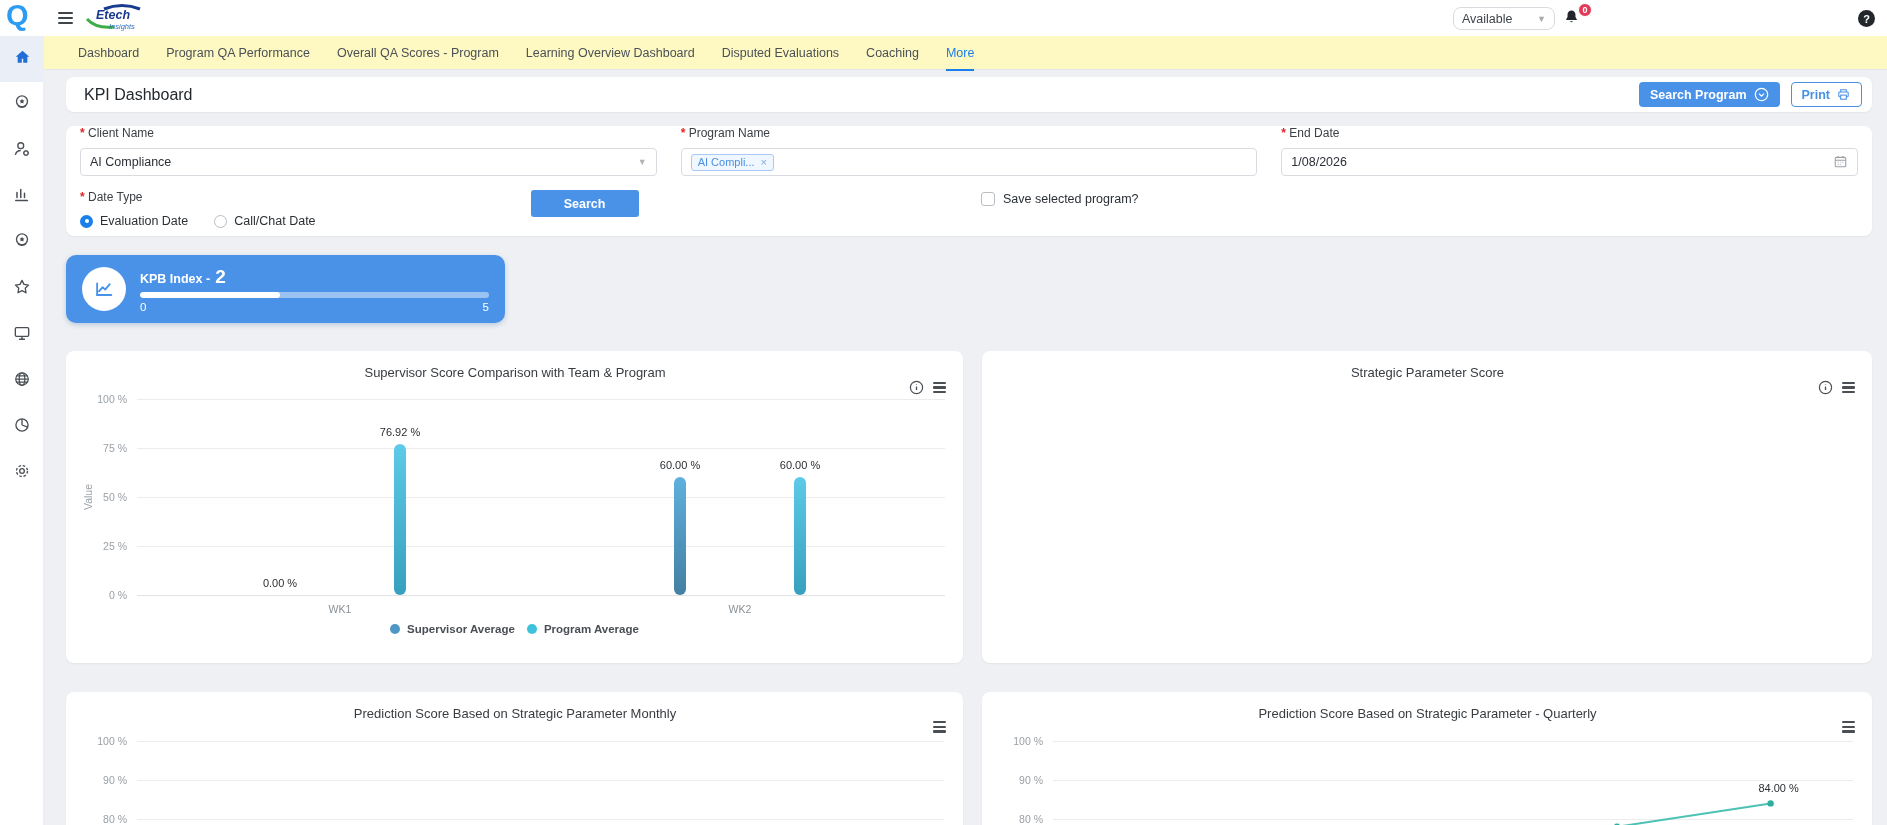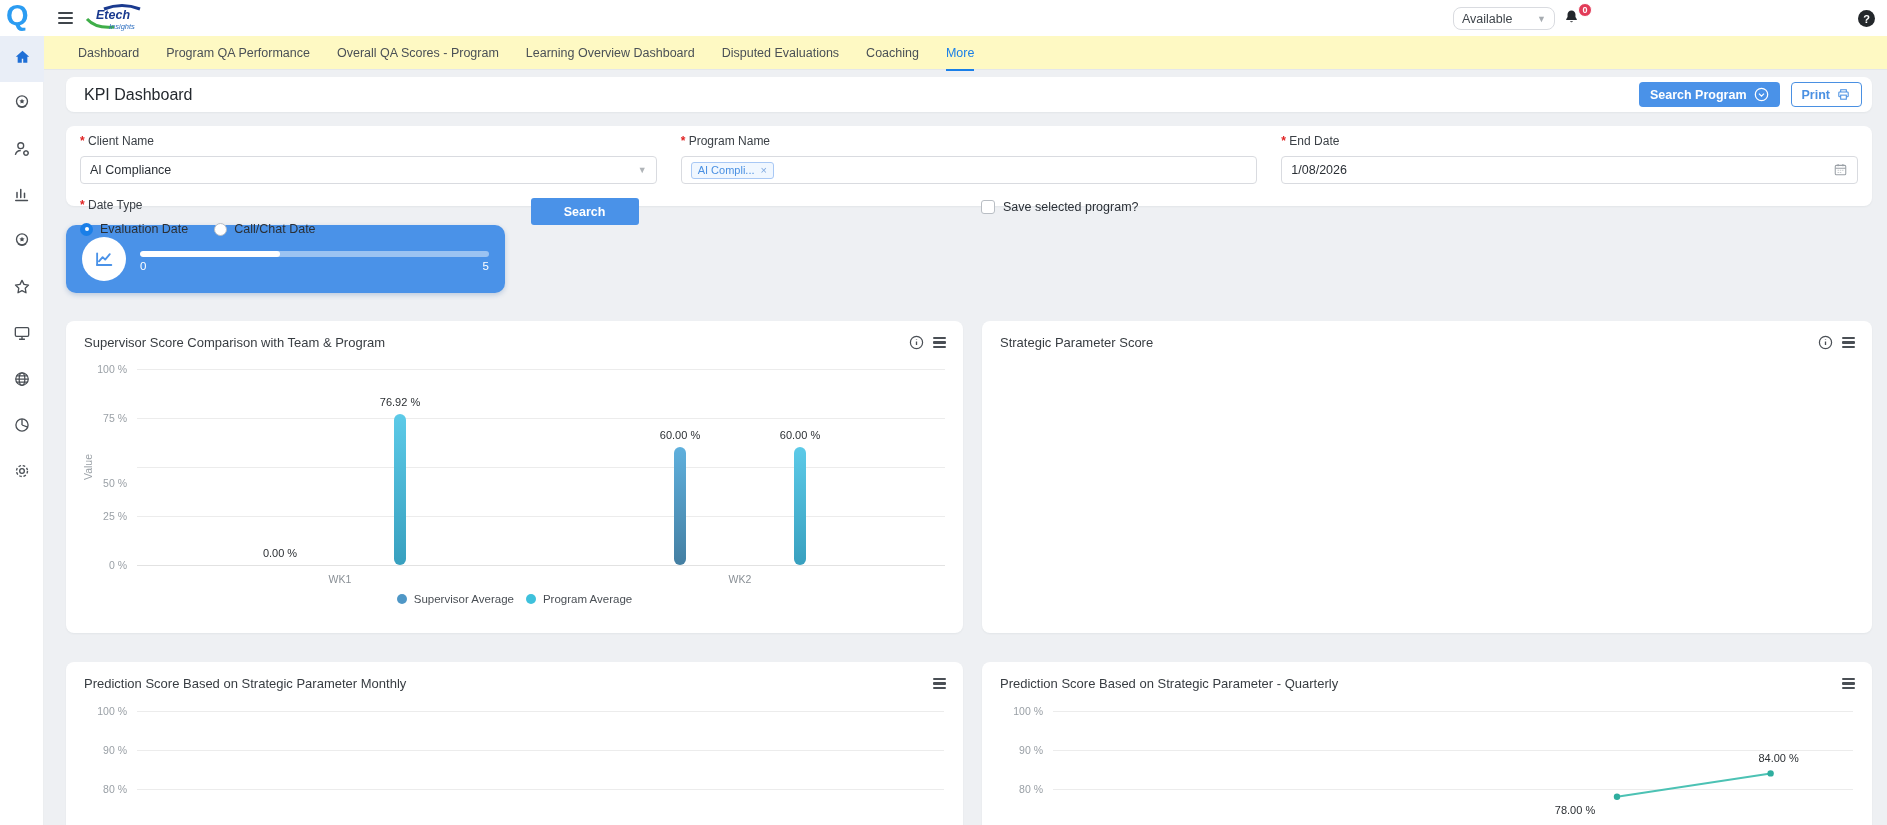--- a/index.html
+++ b/index.html
@@ -21,21 +21,21 @@
   .sidebar { position:absolute; left:0; top:36px; bottom:0; width:44px; background:#fff; border-right:1px solid #eceef0; z-index:3; }
   .side-item { width:44px; height:46px; display:flex; align-items:center; justify-content:center; cursor:pointer; }
   .side-item.active { background:#e9eef7; }
   .main { position:absolute; left:44px; top:70px; right:0; bottom:0; background:#eef0f3; overflow:hidden; padding:7px 15px 0 22px; }
   .card { background:#fff; border-radius:8px; box-shadow:0 1px 2px rgba(20,30,40,.05); }
   .title-card { width:1806px; height:35px; display:flex; align-items:center; padding:0 10px 0 18px; }
   .page-title { font-size:16px; font-weight:500; color:#24292e; }
   .title-actions { margin-left:auto; display:flex; gap:11px; align-items:center; }
   .btn-primary { background:#4a92e8; color:#fff; border:none; border-radius:4px; height:25px; padding:0 11px; font-size:12.5px; font-weight:600; display:flex; align-items:center; gap:7px; cursor:pointer; font-family:inherit; }
   .btn-outline { background:#fff; color:#4a90e2; border:1px solid #4a90e2; border-radius:4px; height:25px; padding:0 10px; font-size:12.5px; font-weight:600; display:flex; align-items:center; gap:6px; cursor:pointer; font-family:inherit; }
-  .filter-card { width:1806px; height:80px; margin-top:14px; padding:8px 14px; }
+  .filter-card { width:1806px; height:110px; margin-top:14px; padding:0 14px; }
   .filter-row { display:flex; gap:24px; }
   .filter-col { flex:1; }
   .f-label { font-size:12px; color:#3b4046; font-weight:500; margin-bottom:8px; }
   .req::before { content:"* "; color:#e02424; font-weight:700; }
   .f-input { height:28px; border:1px solid #d9dbe0; border-radius:4px; background:#fff; display:flex; align-items:center; padding:0 9px; font-size:12.5px; color:#2b3036; cursor:pointer; }
   .f-input .caret { margin-left:auto; color:#b0b4b8; font-size:9px; }
   .chip { background:#f0f7ff; border:1px solid #a8c8f5; color:#4a90e2; font-size:11px; border-radius:3px; padding:1.5px 6px; display:flex; align-items:center; gap:6px; }
   .chip .x { cursor:pointer; font-size:11px; color:#7fa9e0; }
   .row2 { margin-top:14px; align-items:flex-start; }
   .radio-row { display:flex; gap:26px; margin-top:10px; }
@@ -50,34 +50,34 @@
   .kpb-icon { width:44px; height:44px; border-radius:50%; background:#fff; display:flex; align-items:center; justify-content:center; flex:none; }
   .kpb-body { flex:1; margin-left:14px; }
   .kpb-title-row { display:flex; align-items:baseline; gap:5px; color:#fff; }
   .kpb-prefix { font-size:12.5px; font-weight:700; }
   .kpb-value { font-size:19px; font-weight:700; }
   .kpb-track { margin-top:4px; height:6px; border-radius:3px; background:rgba(255,255,255,.45); overflow:hidden; }
   .kpb-fill { height:100%; background:#fff; border-radius:3px; }
   .kpb-scale { display:flex; justify-content:space-between; color:#fff; font-size:11.5px; margin-top:3px; }
   .charts-row { display:flex; gap:19px; margin-top:28px; }
   .chart-card { position:relative; }
-  .chart-header { display:flex; align-items:center; padding:14px 17px 0 18px; }
+  .chart-header { display:flex; align-items:center; padding:14px 17px 0 18px;flex-direction:column; }
   .chart-title { font-size:13px; color:#383d42; }
   .chart-actions { margin-left:auto; display:flex; gap:9px; align-items:center; }
   .ic-btn { cursor:pointer; display:flex; align-items:center; }
   .menu-icon { display:flex; flex-direction:column; gap:2.5px; cursor:pointer; }
   .menu-icon span { width:13px; height:2.2px; background:#4a4f55; border-radius:1px; }
   .ytick { position:absolute; font-size:10.5px; color:#9aa0a6; width:50px; text-align:right; }
   .gridline { position:absolute; height:1px; background:#ececec; }
   .gridline.zero { background:#e2e2e2; }
   .ylab { position:absolute; font-size:10.5px; color:#9aa0a6; transform:rotate(-90deg); transform-origin:center; }
   .xcat { position:absolute; font-size:10.5px; color:#8a9096; transform:translateX(-50%); }
   .bar { position:absolute; border-radius:6px; }
   .bar-label { position:absolute; font-size:11px; font-weight:500; color:#2b2f33; transform:translateX(-50%); white-space:nowrap; }
-  .legend { position:absolute; left:0; right:0; display:flex; justify-content:center; gap:12px; }
+  .legend { position:absolute; left:0; right:0; display:flex; justify-content:center; gap:12px;font-weight:bold; }
   .legend-item { display:flex; align-items:center; gap:7px; font-size:11.5px; color:#4a4f55; }
   .legend-dot { width:10px; height:10px; border-radius:50%; }
   .no-data { position:absolute; left:0; right:0; top:155px; text-align:center; font-size:13.5px; font-weight:700; color:#1d2125; }
   .pt-label { position:absolute; font-size:11px; font-weight:500; color:#2b2f33; transform:translate(-50%,-50%); white-space:nowrap; }
 </style>
 </head>
 <body>
 
 <div class="topbar">
   <div class="q-logo">Q</div>
@@ -268,20 +268,24 @@
 
   <div class="kpb-card">
     <div class="kpb-icon">
       <svg width="22" height="22" viewBox="0 0 24 24">
         <path d="M4.5 6v12.5" stroke="#4a92e8" stroke-width="2" fill="none" stroke-linecap="round"></path>
         <path d="M4.5 18.5H20" stroke="#4a92e8" stroke-width="2" fill="none" stroke-linecap="round"></path>
         <path d="M6.5 14.5l4-4.5 2.8 2.7 5-6" stroke="#4a92e8" stroke-width="2" fill="none" stroke-linecap="round" stroke-linejoin="round"></path>
       </svg>
     </div>
     <div class="kpb-body">
+      <div class="kpb-title-row">
+        <span class="kpb-prefix">KPB Index -</span>
+        <span class="kpb-value">2</span>
+      </div>
       <div class="kpb-track">
         <div class="kpb-fill" id="kpb-fill" style="width: 40%;"></div>
       </div>
       <div class="kpb-scale">
         <span>0</span>
         <span>5</span>
       </div>
     </div>
   </div>
 
@@ -302,21 +306,21 @@
               <span></span>
             </div>
           </div>
       </div>
       <div id="chart-0"></div>
     <div class="gridline zero" style="left: 71px; width: 808px; top: 244px;"></div>
         <div class="ytick" style="left: 11px; top: 238px;">0 %</div>
         <div class="gridline" style="left: 71px; width: 808px; top: 195px;"></div>
         <div class="ytick" style="left: 11px; top: 189px;">25 %</div>
         <div class="gridline" style="left: 71px; width: 808px; top: 146px;"></div>
-        <div class="ytick" style="left: 11px; top: 140px; margin-top: 16px;">50 %</div>
+        <div class="ytick" style="left: 11px; top: 140px;">50 %</div>
         <div class="gridline" style="left: 71px; width: 808px; top: 97px;"></div>
         <div class="ytick" style="left: 11px; top: 91px;">75 %</div>
         <div class="gridline" style="left: 71px; width: 808px; top: 48px;"></div>
         <div class="ytick" style="left: 11px; top: 42px;">100 %</div>
         <div class="ylab" style="left: 2px; top: 140px; width: 40px; text-align: center;">Value</div>
         <div class="xcat" style="left: 274px; top: 252px;">WK1</div>
         <div class="xcat" style="left: 674px; top: 252px;">WK2</div>
         <div class="bar-label" style="left: 214px; top: 226px;">0.00 %</div>
         <div class="bar" style="left: 608px; top: 126.4px; width: 12px; height: 117.6px; background: linear-gradient(rgb(95, 176, 221), rgb(68, 127, 162));"></div>
         <div class="bar-label" style="left: 614px; top: 108.4px;">60.00 %</div>

